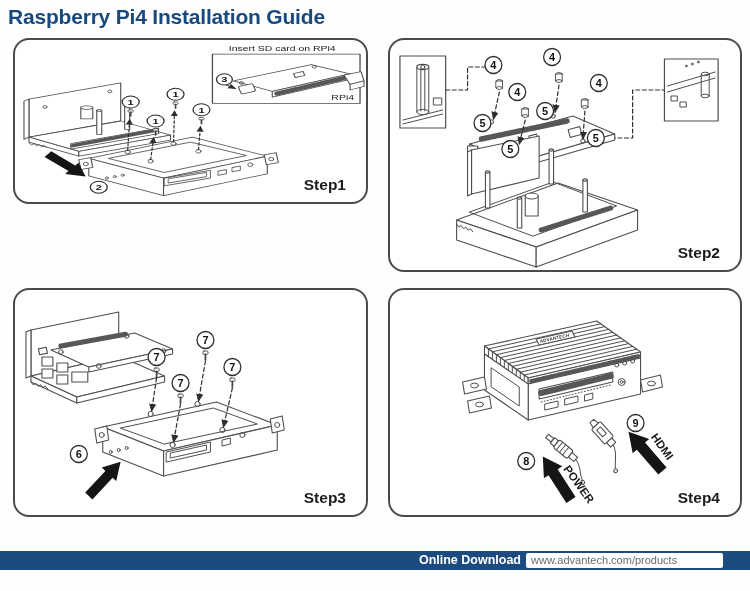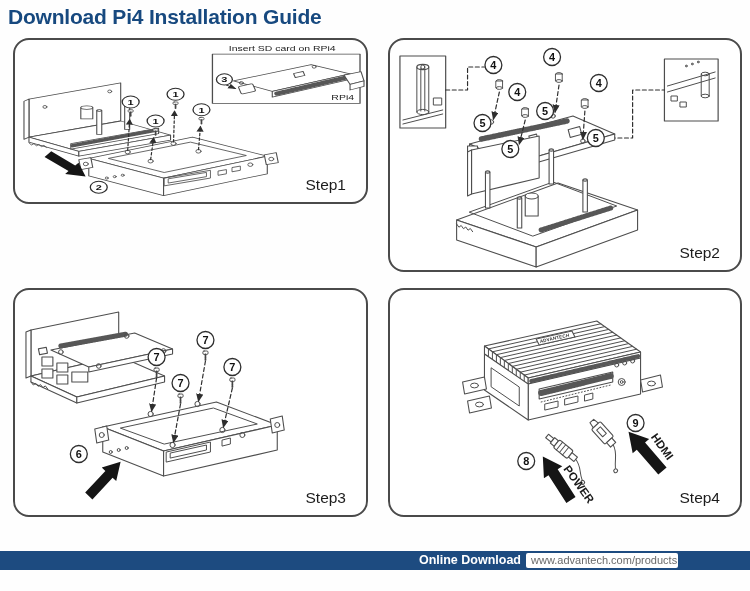--- a/index.html
+++ b/index.html
@@ -11,36 +11,36 @@
   .title{position:absolute;left:8px;top:5px;font-size:21px;font-weight:bold;
          color:var(--brand-blue);letter-spacing:-0.2px;}
   .panel{position:absolute;box-sizing:border-box;border:2px solid #4a4a4a;
          border-radius:16px;background:#fff;}
   #panel1{left:13px;top:38px;width:355px;height:166px;}
   #panel2{left:388px;top:38px;width:354px;height:234px;}
   #panel3{left:13px;top:288px;width:355px;height:229px;}
   #panel4{left:388px;top:288px;width:354px;height:229px;}
   .illus{position:absolute;left:0;top:0;width:100%;height:100%;
          stroke-linejoin:round;stroke-linecap:round;}
-  .step-label{position:absolute;right:20px;bottom:8px;font-weight:normal;
+  .step-label{position:absolute;right:20px;bottom:8px;font-weight:bold;
               font-size:15.5px;color:#1c1c1c;}
   .ln{fill:#fff;stroke:var(--line);stroke-width:1.1;}
   .lno{fill:none;stroke:var(--line);stroke-width:1;}
   .dash{fill:none;stroke:#2e2e2e;stroke-width:1.2;stroke-dasharray:4,2.6;}
   .comb{fill:none;stroke:#575757;}
   .callout circle{fill:#fff;stroke:#2e2e2e;stroke-width:1.3;}
   .callout text{font:bold 11px "Liberation Sans",sans-serif;fill:#111;text-anchor:middle;}
   .cap{font:10.5px "Liberation Sans",sans-serif;fill:#222;}
   .rot-label{font:11.5px "Liberation Sans",sans-serif;fill:#1a1a1a;font-weight:600;}
   .badge-text{font:bold 4.6px "Liberation Sans",sans-serif;fill:#333;letter-spacing:.2px;}
   .footer-bar{position:absolute;left:0;top:551px;width:750px;height:19px;
               background:var(--footer-blue);}
   .download-label{position:absolute;right:229px;top:0;height:19px;line-height:19px;
                   color:#fff;font-weight:bold;font-size:12.5px;}
-  .url-box{position:absolute;left:526px;top:2px;width:152px;height:15px;
+  .url-box{position:absolute;left:526px;top:2px;width:197px;height:15px;
            background:#fff;border-radius:2px;}
   .url-text{font-size:11px;color:var(--url-text);line-height:15px;padding-left:5px;
             white-space:nowrap;}
 </style>
 </head>
 <body>
 
 <svg width="0" height="0" style="position:absolute" aria-hidden="true">
   <defs>
     <marker id="mA" markerWidth="8" markerHeight="7" refX="6" refY="3" orient="auto">
@@ -52,21 +52,21 @@
       <path d="M0,3.4 V9" fill="none" stroke="#444" stroke-width="1.8" stroke-dasharray="1.3,0.8"></path>
     </g>
     <g id="standoffG">
       <ellipse cx="0" cy="0" rx="3.2" ry="1.4" fill="#fff" stroke="#444" stroke-width="0.9"></ellipse>
       <rect x="-3.2" y="0" width="6.4" height="7" fill="#fff" stroke="#444" stroke-width="0.9"></rect>
       <ellipse cx="0" cy="7" rx="3.2" ry="1.4" fill="#fff" stroke="#444" stroke-width="0.9"></ellipse>
     </g>
   </defs>
 </svg>
 
-<div class="title">Download Pi4 Installation Guide</div>
+<div class="title">Raspberry Pi4 Installation Guide</div>
 
 <div class="panel" id="panel1">
   <svg class="illus" viewBox="0 0 352 230" preserveAspectRatio="none">
 
     <g>
       <text class="cap" x="268" y="15" text-anchor="middle">Insert SD card on RPi4</text>
       <rect x="198" y="20" width="148" height="70" fill="#fff" stroke="#4d4d4d" stroke-width="1.3"></rect>
       <g>
         <polygon class="ln" points="219,58 297,35 336,48 258,73"></polygon>
         <polygon class="ln" points="258,73 336,48 336,56 258,81"></polygon>

